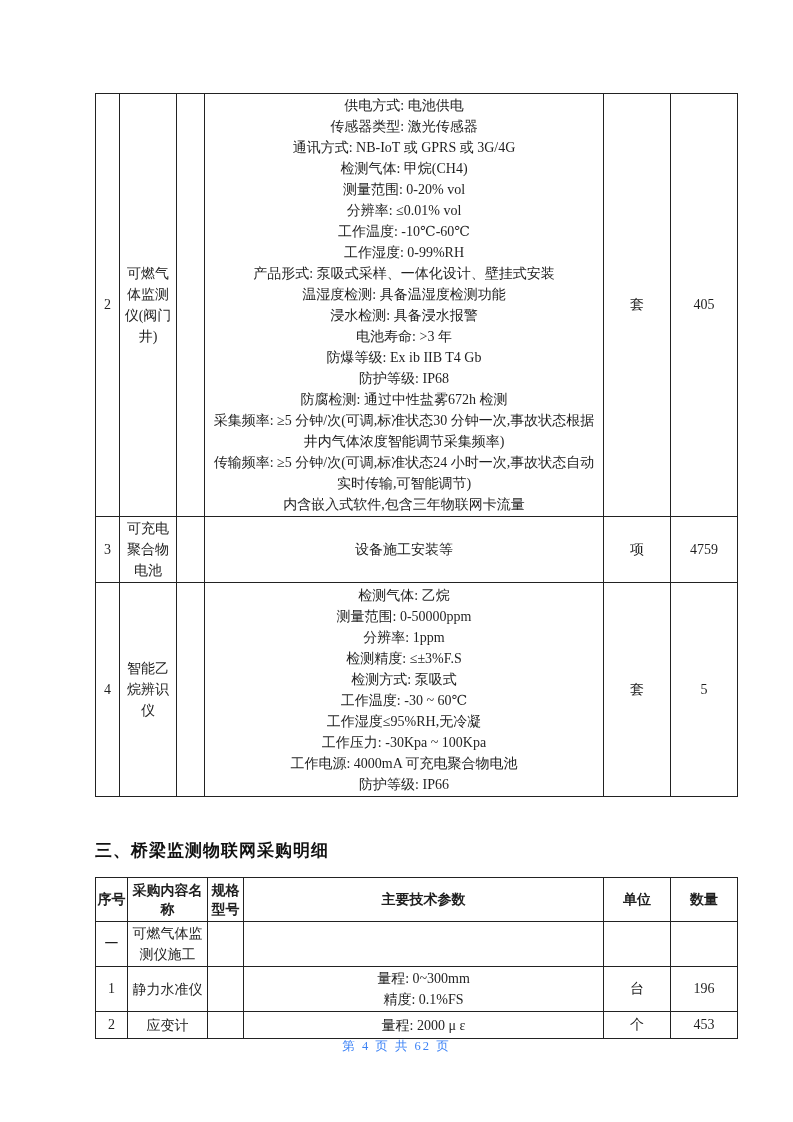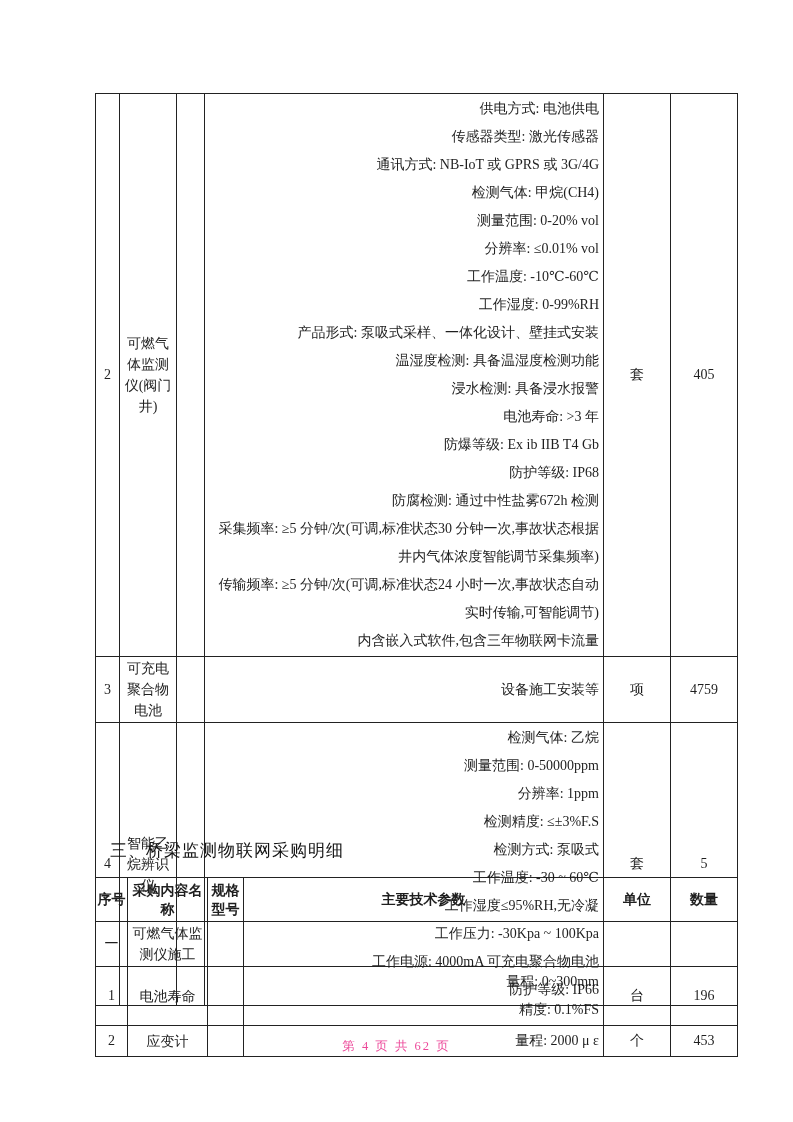--- a/index.html
+++ b/index.html
@@ -30,58 +30,58 @@
   }
   td.seq, td.unit, td.qty { text-align: center; line-height: 20px; }
   td.name {
     text-align: center;
     padding: 1px 2px;
     line-height: 21px;
     word-break: break-all;
   }
   td.spec { padding: 1px; }
   td.params {
-    text-align: right;
+    text-align: center;
     padding: 1px 4px;
-    line-height: 28px;
+    line-height: 21px;
     white-space: pre-line;
     word-break: break-all;
   }
   .t2 th {
     font-weight: bold;
     text-align: center;
     line-height: 19px;
     padding: 2px 1px;
     word-break: break-all;
     vertical-align: middle;
   }
   tr.rh-422 { height: 422px; }
   tr.rh-214 { height: 214px; }
   tr.rh-63  { height: 63px; }
   tr.rh-44  { height: 44px; }
   tr.rh-43  { height: 43px; }
   tr.rh-42  { height: 42px; }
   tr.rh-27  { height: 27px; }
   .section-title {
     position: absolute;
-    left: 110px;
+    left: 95px;
     top: 839px;
     font-size: 17px;
-    font-weight: normal;
+    font-weight: bold;
     letter-spacing: 1px;
     color: #111111;
   }
   .footer {
     position: absolute;
     left: 0;
     top: 1038px;
     width: 100%;
     text-align: center;
     font-size: 12.5px;
-    color: #ec4899;
+    color: #3b82f6;
     letter-spacing: 2px;
   }
 </style>
 </head>
 <body>
 
 <div class="page">
 
   <table class="t t1">
     <colgroup>
@@ -171,21 +171,21 @@
       <tr class="rh-43">
         <td class="seq">一</td>
         <td class="name">可燃气体监测仪施工</td>
         <td class="spec"></td>
         <td class="params"></td>
         <td class="unit"></td>
         <td class="qty"></td>
       </tr>
       <tr class="rh-42">
         <td class="seq">1</td>
-        <td class="name">电池寿命</td>
+        <td class="name">静力水准仪</td>
         <td class="spec"></td>
         <td class="params">量程: 0~300mm
 精度: 0.1%FS</td>
         <td class="unit">台</td>
         <td class="qty">196</td>
       </tr>
       <tr class="rh-27">
         <td class="seq">2</td>
         <td class="name">应变计</td>
         <td class="spec"></td>

